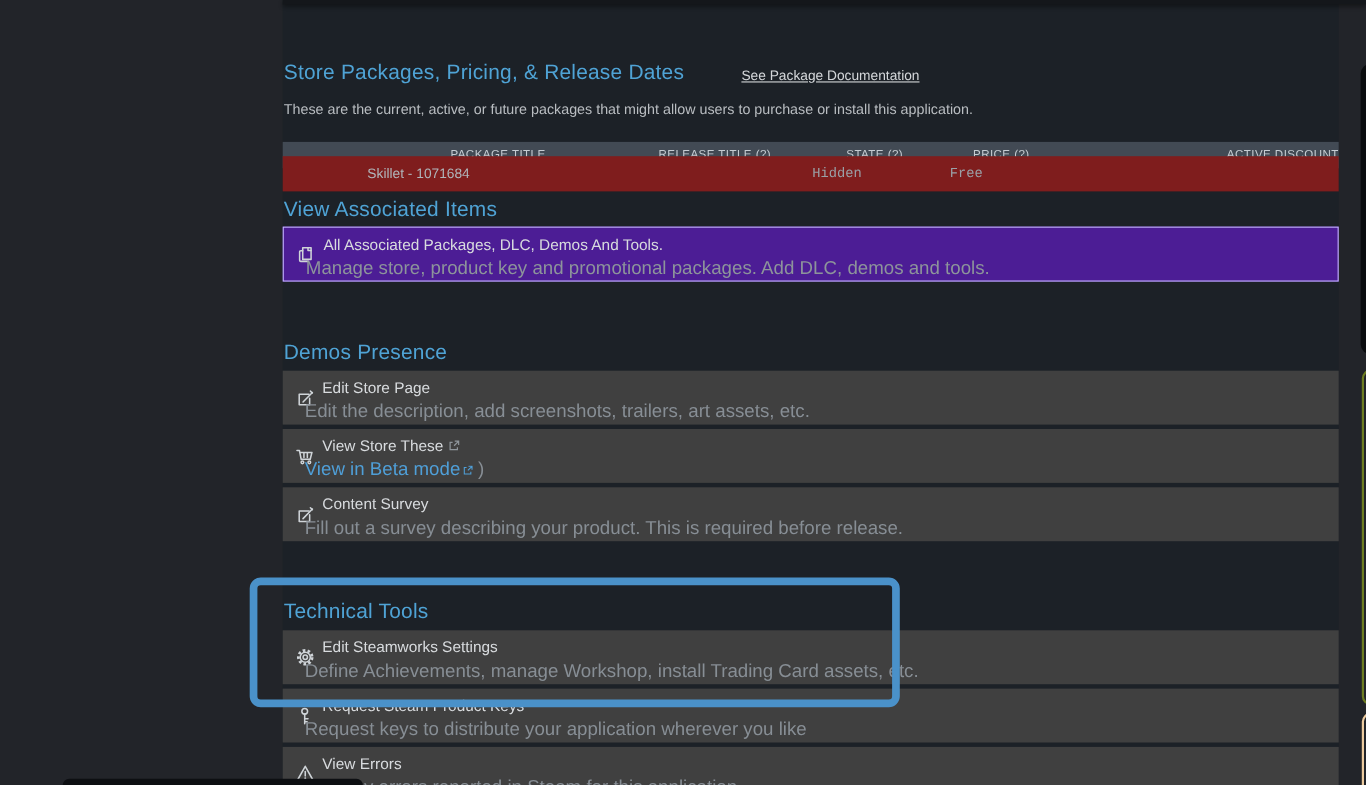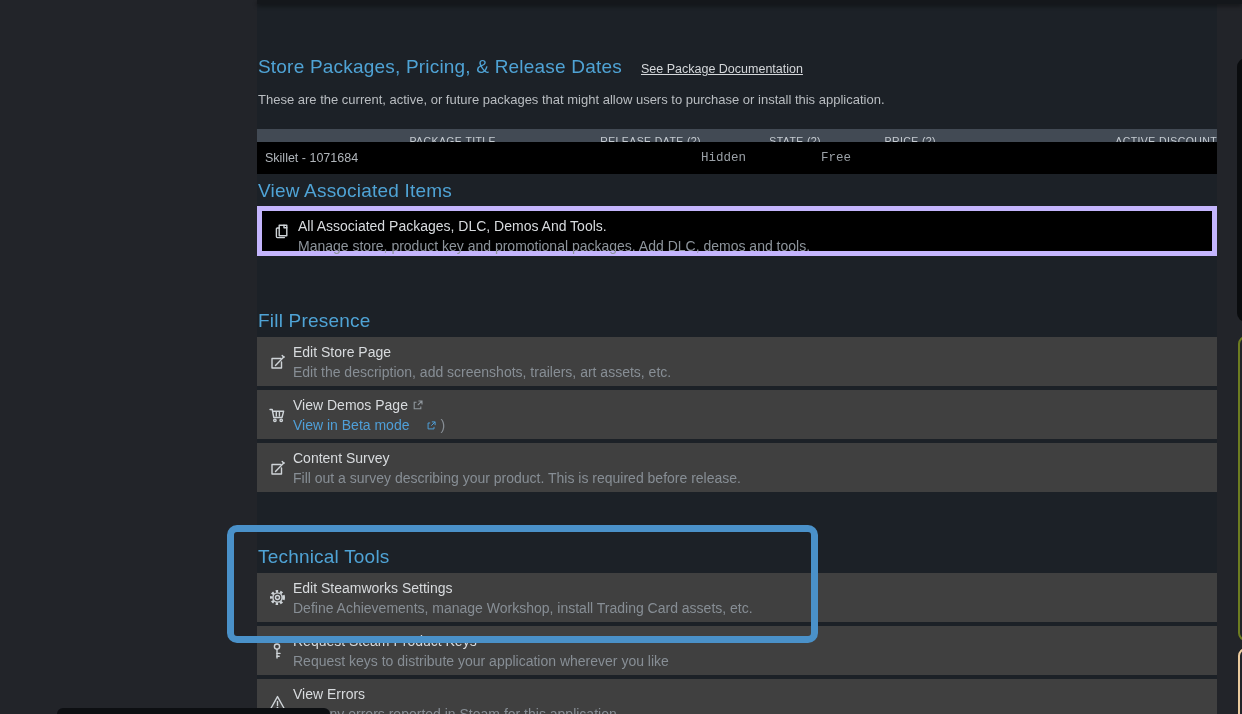--- a/index.html
+++ b/index.html
@@ -19,61 +19,62 @@
     background:#14171b; box-shadow:0 2px 4px rgba(0,0,0,.45); z-index:2;
   }
   .abs { position:absolute; }
   h2.sec-heading {
     font-size:19px; font-weight:400; color:#4fa3d5; letter-spacing:.2px;
     white-space:nowrap;
   }
   .doc-link {
     font-size:12.5px; color:#d4d7da; text-decoration:underline; cursor:pointer;
     white-space:nowrap;
+    margin-left:33px;
   }
   .desc { font-size:13px; color:#b9bdc1; }
 
   
   .pkg-table-head {
     left:0; width:100%; height:24px; background:#424a54;
     display:grid; grid-template-columns:231px 205px 120px 115px 1fr;
     align-items:center; padding-left:8px;
   }
   .pkg-table-head .col {
     font-size:10.5px; color:#c6ccd2; letter-spacing:.4px; white-space:nowrap;
   }
   .pkg-table-row {
-    left:0; width:100%; height:32px; background:#000000;
+    left:0; width:100%; height:32px; background:#7f1d1d;
     display:grid; grid-template-columns:231px 205px 120px 115px 1fr;
-    align-items:center; padding-left:8px;
+    align-items:center; padding-left:8px;text-align:center;
   }
   .pkg-table-row .cell { font-size:12.5px; color:#b0b5ba; white-space:nowrap; }
   .pkg-table-row .cell.dim { color:#9aa0a6;font-family:Liberation Mono, monospace; }
 
   
   .action-row {
     left:0; width:100%; height:49px; background:#404040;
     cursor:pointer;
   }
-  .action-row.assoc { height:50px; background:#000000; border:5px solid #c4b5fd; }
+  .action-row.assoc { height:50px; background:#4c1d95; border:1px solid #c4b5fd; }
   .row-icon {
     position:absolute; left:10px; top:50%; transform:translateY(-50%);
     width:20px; height:20px; display:flex; align-items:center; justify-content:center;
   }
   .row-icon svg { display:block; }
   .row-title {
     position:absolute; left:36px; top:7px; font-size:14px; color:#d8dbde;
     white-space:nowrap; display:flex; align-items:center; gap:5px;
   }
   .row-sub {
-    position:absolute; left:36px; top:27px; font-size:14px; color:#878e95;
+    position:absolute; left:20px; top:27px; font-size:17px; color:#878e95;
     white-space:nowrap; display:flex; align-items:center; gap:4px;
   }
   .assoc .row-sub { color:#8d949b; }
-  .inline-link { color:#4f9fd8; cursor:pointer; display:inline-flex; align-items:center; gap:18px; }
+  .inline-link { color:#4f9fd8; cursor:pointer; display:inline-flex; align-items:center; gap:3px; }
   .ext-ico { display:inline-block; }
 
   
   .highlight-box {
     position:absolute; left:227px; top:525px; width:591px; height:118px;
     border:7px solid #4a91c9; border-radius:10px; z-index:6;
   }
 
   
   .edge-black {
@@ -103,21 +104,21 @@
 
   <h2 class="sec-heading abs" style="left:1px; top:56px;">Store Packages, Pricing, &amp; Release Dates</h2>
   <a class="doc-link abs" style="left:384px; top:62px;">See Package Documentation</a>
   <div class="desc abs" style="left:1px; top:92px;">These are the current, active, or future packages that might allow users to purchase or install this application.</div>
 
   <div class="pkg-table-head abs" style="top:129px;text-align:right;">
     <div class="col">
       <span>PACKAGE TITLE</span>
     </div>
     <div class="col">
-      <span>RELEASE DATE</span>
+      <span>RELEASE TITLE</span>
       <span>(?)</span>
     </div>
     <div class="col">
       <span>STATE</span>
       <span>(?)</span>
     </div>
     <div class="col">
       <span>PRICE</span>
       <span>(?)</span>
     </div>
@@ -139,21 +140,21 @@
       <svg width="18" height="18" viewBox="0 0 18 18">
         <path class="st" d="M6.2 3.2 h7.6 v10.6 h-7.6 z"></path>
         <path class="st" d="M6.2 6 H4.4 a1 1 0 0 0 -1 1 v7.6 a1 1 0 0 0 1 1 h7"></path>
         <path class="st" d="M11 3.2 v2.6 h2.8"></path>
       </svg>
     </span>
     <div class="row-title">All Associated Packages, DLC, Demos And Tools.</div>
     <div class="row-sub">Manage store, product key and promotional packages. Add DLC, demos and tools.</div>
   </div>
 
-  <h2 class="sec-heading abs" style="left:1px; top:310px;">Fill Presence</h2>
+  <h2 class="sec-heading abs" style="left:1px; top:310px;">Demos Presence</h2>
 
   <div class="action-row abs" style="top:337px;">
     <span class="row-icon">
       <svg width="18" height="18" viewBox="0 0 18 18">
         <path class="st" d="M13 5.5 H4 v9.5 h9.5 V9"></path>
         <path class="st" d="M7.5 12.5 L16 3.8"></path>
         <path class="st" d="M14.2 2.6 l1.7 1.7"></path>
       </svg>
     </span>
     <div class="row-title">Edit Store Page</div>
@@ -163,21 +164,21 @@
   <div class="action-row abs" style="top:390px;">
     <span class="row-icon">
       <svg width="19" height="19" viewBox="0 0 19 19">
         <path class="st" d="M2 4.5 h2.2 l1.6 8 h8.2 l1.6 -6.2 H5.1"></path>
         <path class="st" d="M8.3 6.8 v4.2 M11.4 6.8 v4.2"></path>
         <circle class="st" cx="6.9" cy="15.3" r="1.2"></circle>
         <circle class="st" cx="13.2" cy="15.3" r="1.2"></circle>
       </svg>
     </span>
     <div class="row-title">
-      <span>View Demos Page</span>
+      <span>View Store These</span>
       <span class="ext-ico">
         <svg width="10" height="10" viewBox="0 0 10 10">
           <path d="M3.5 2.2 H1.2 v6.6 h6.6 V6.5" fill="none" stroke="#8f969c" stroke-width="1.1"></path>
           <path d="M5.4 1 H9 v3.6 M9 1 L4.8 5.2" fill="none" stroke="#8f969c" stroke-width="1.1"></path>
         </svg>
       </span>
     </div>
     <div class="row-sub">
       <span class="inline-link">
         <span>View in Beta mode</span>

